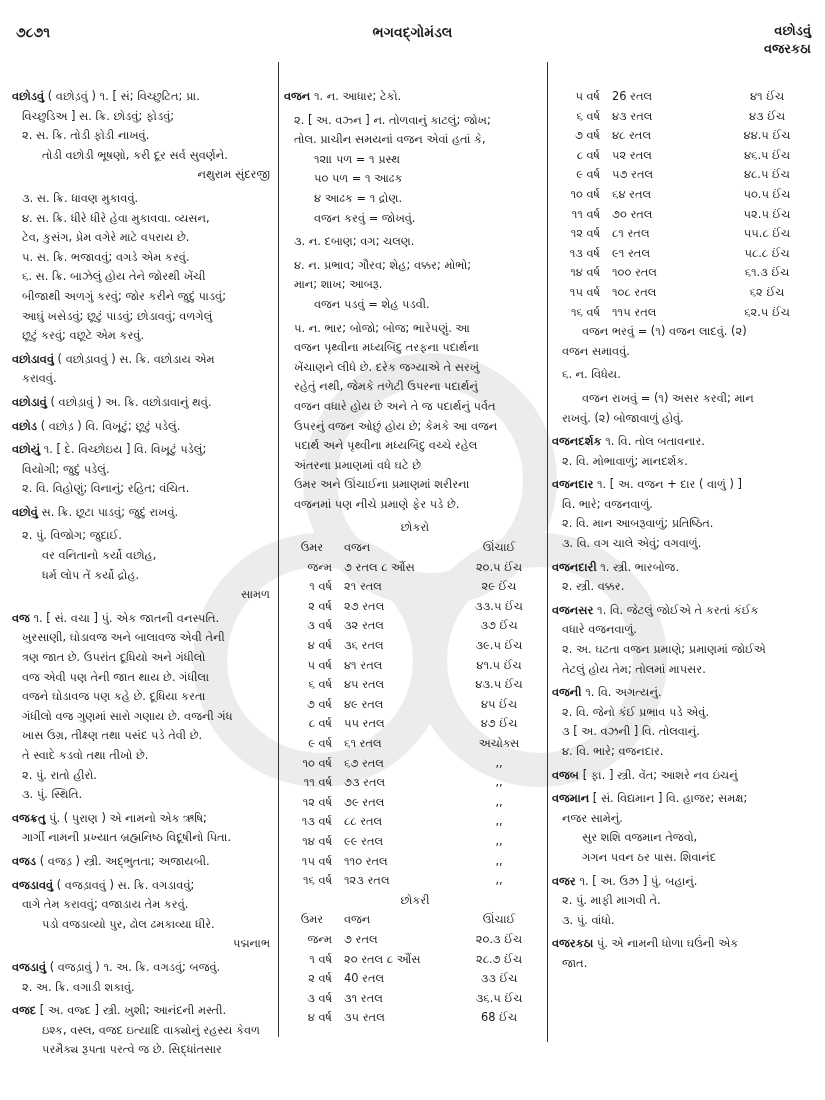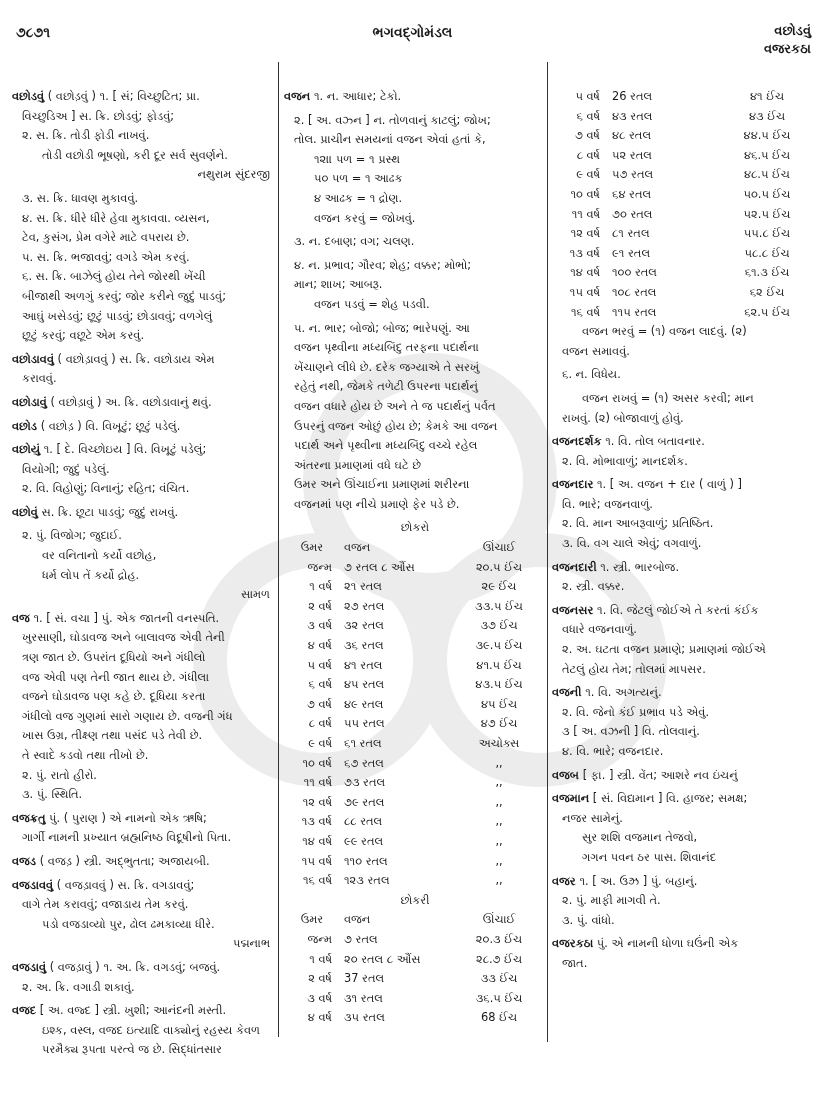--- a/index.html
+++ b/index.html
@@ -280,21 +280,21 @@
           <span class="c2">૭ રતલ</span>
           <span class="c3">૨૦.૩ ઈંચ</span>
         </div>
         <div class="trow">
           <span class="c1">૧ વર્ષ</span>
           <span class="c2">૨૦ રતલ ૮ ઔંસ</span>
           <span class="c3">૨૮.૭ ઈંચ</span>
         </div>
         <div class="trow">
           <span class="c1">૨ વર્ષ</span>
-          <span class="c2">37 રતલ</span>
+          <span class="c2">40 રતલ</span>
           <span class="c3">૩૩ ઈંચ</span>
         </div>
         <div class="trow">
           <span class="c1">૩ વર્ષ</span>
           <span class="c2">૩૧ રતલ</span>
           <span class="c3">૩૬.૫ ઈંચ</span>
         </div>
         <div class="trow">
           <span class="c1">૪ વર્ષ</span>
           <span class="c2">૩૫ રતલ</span>

